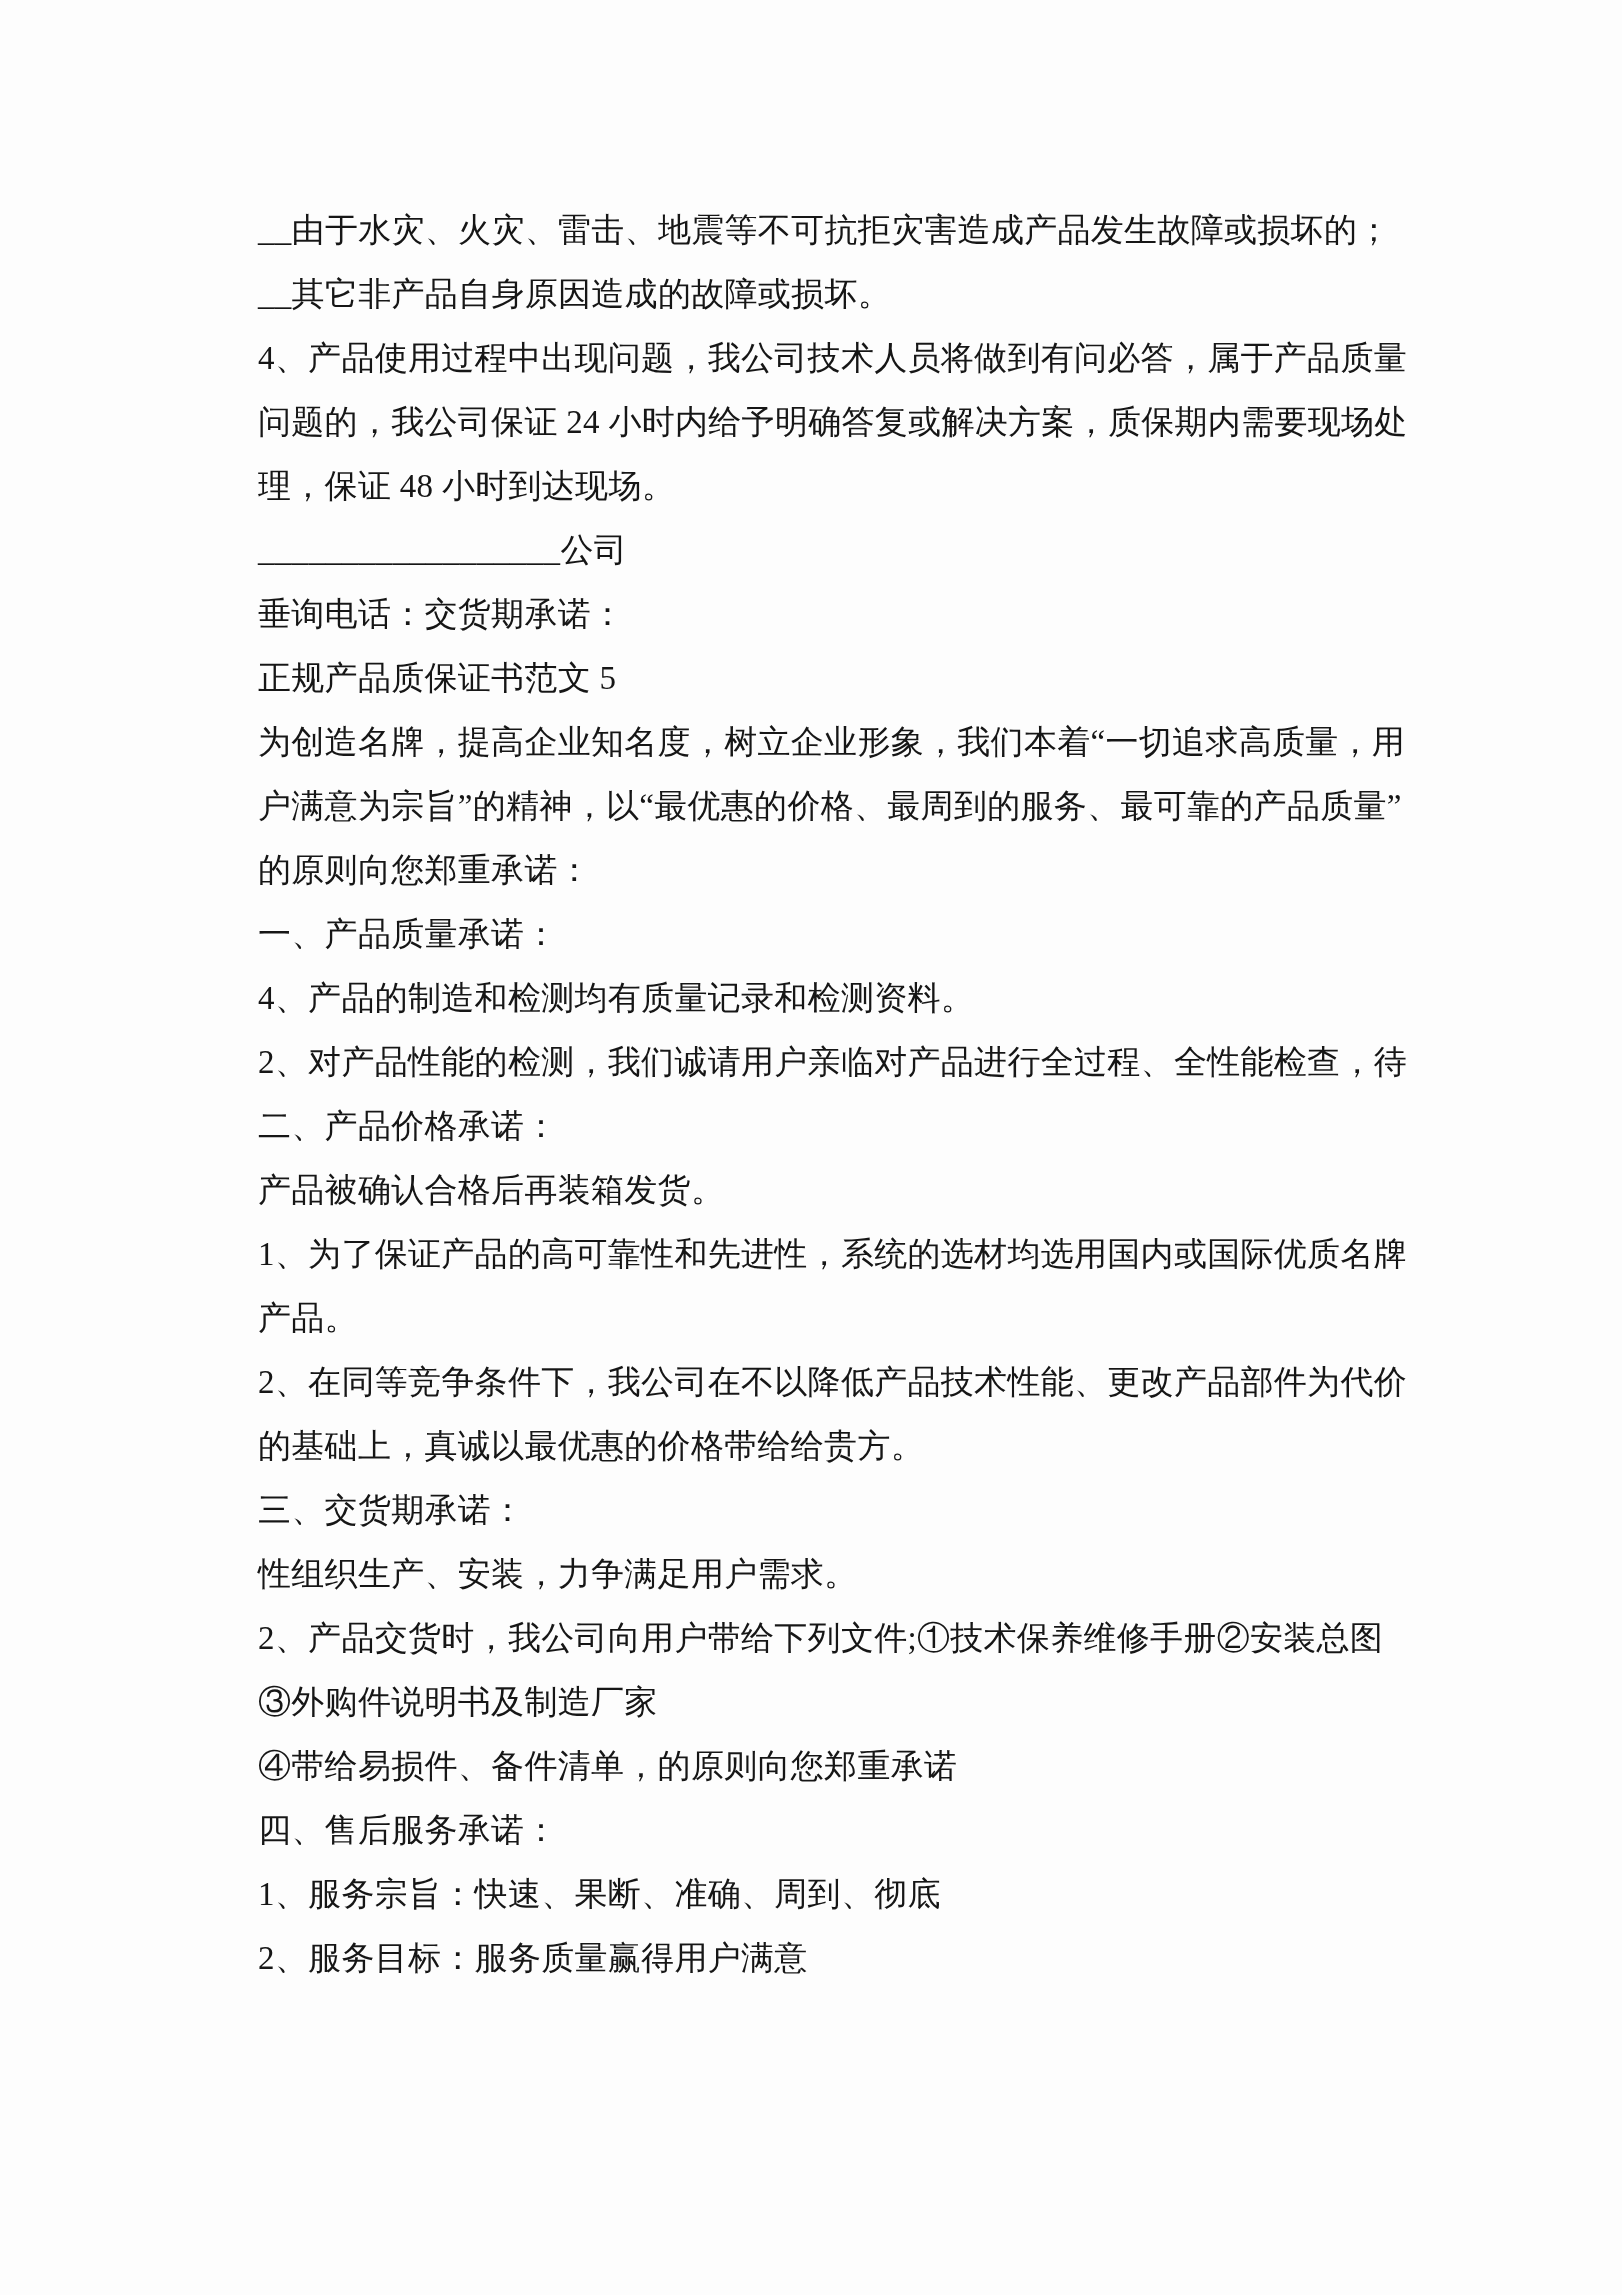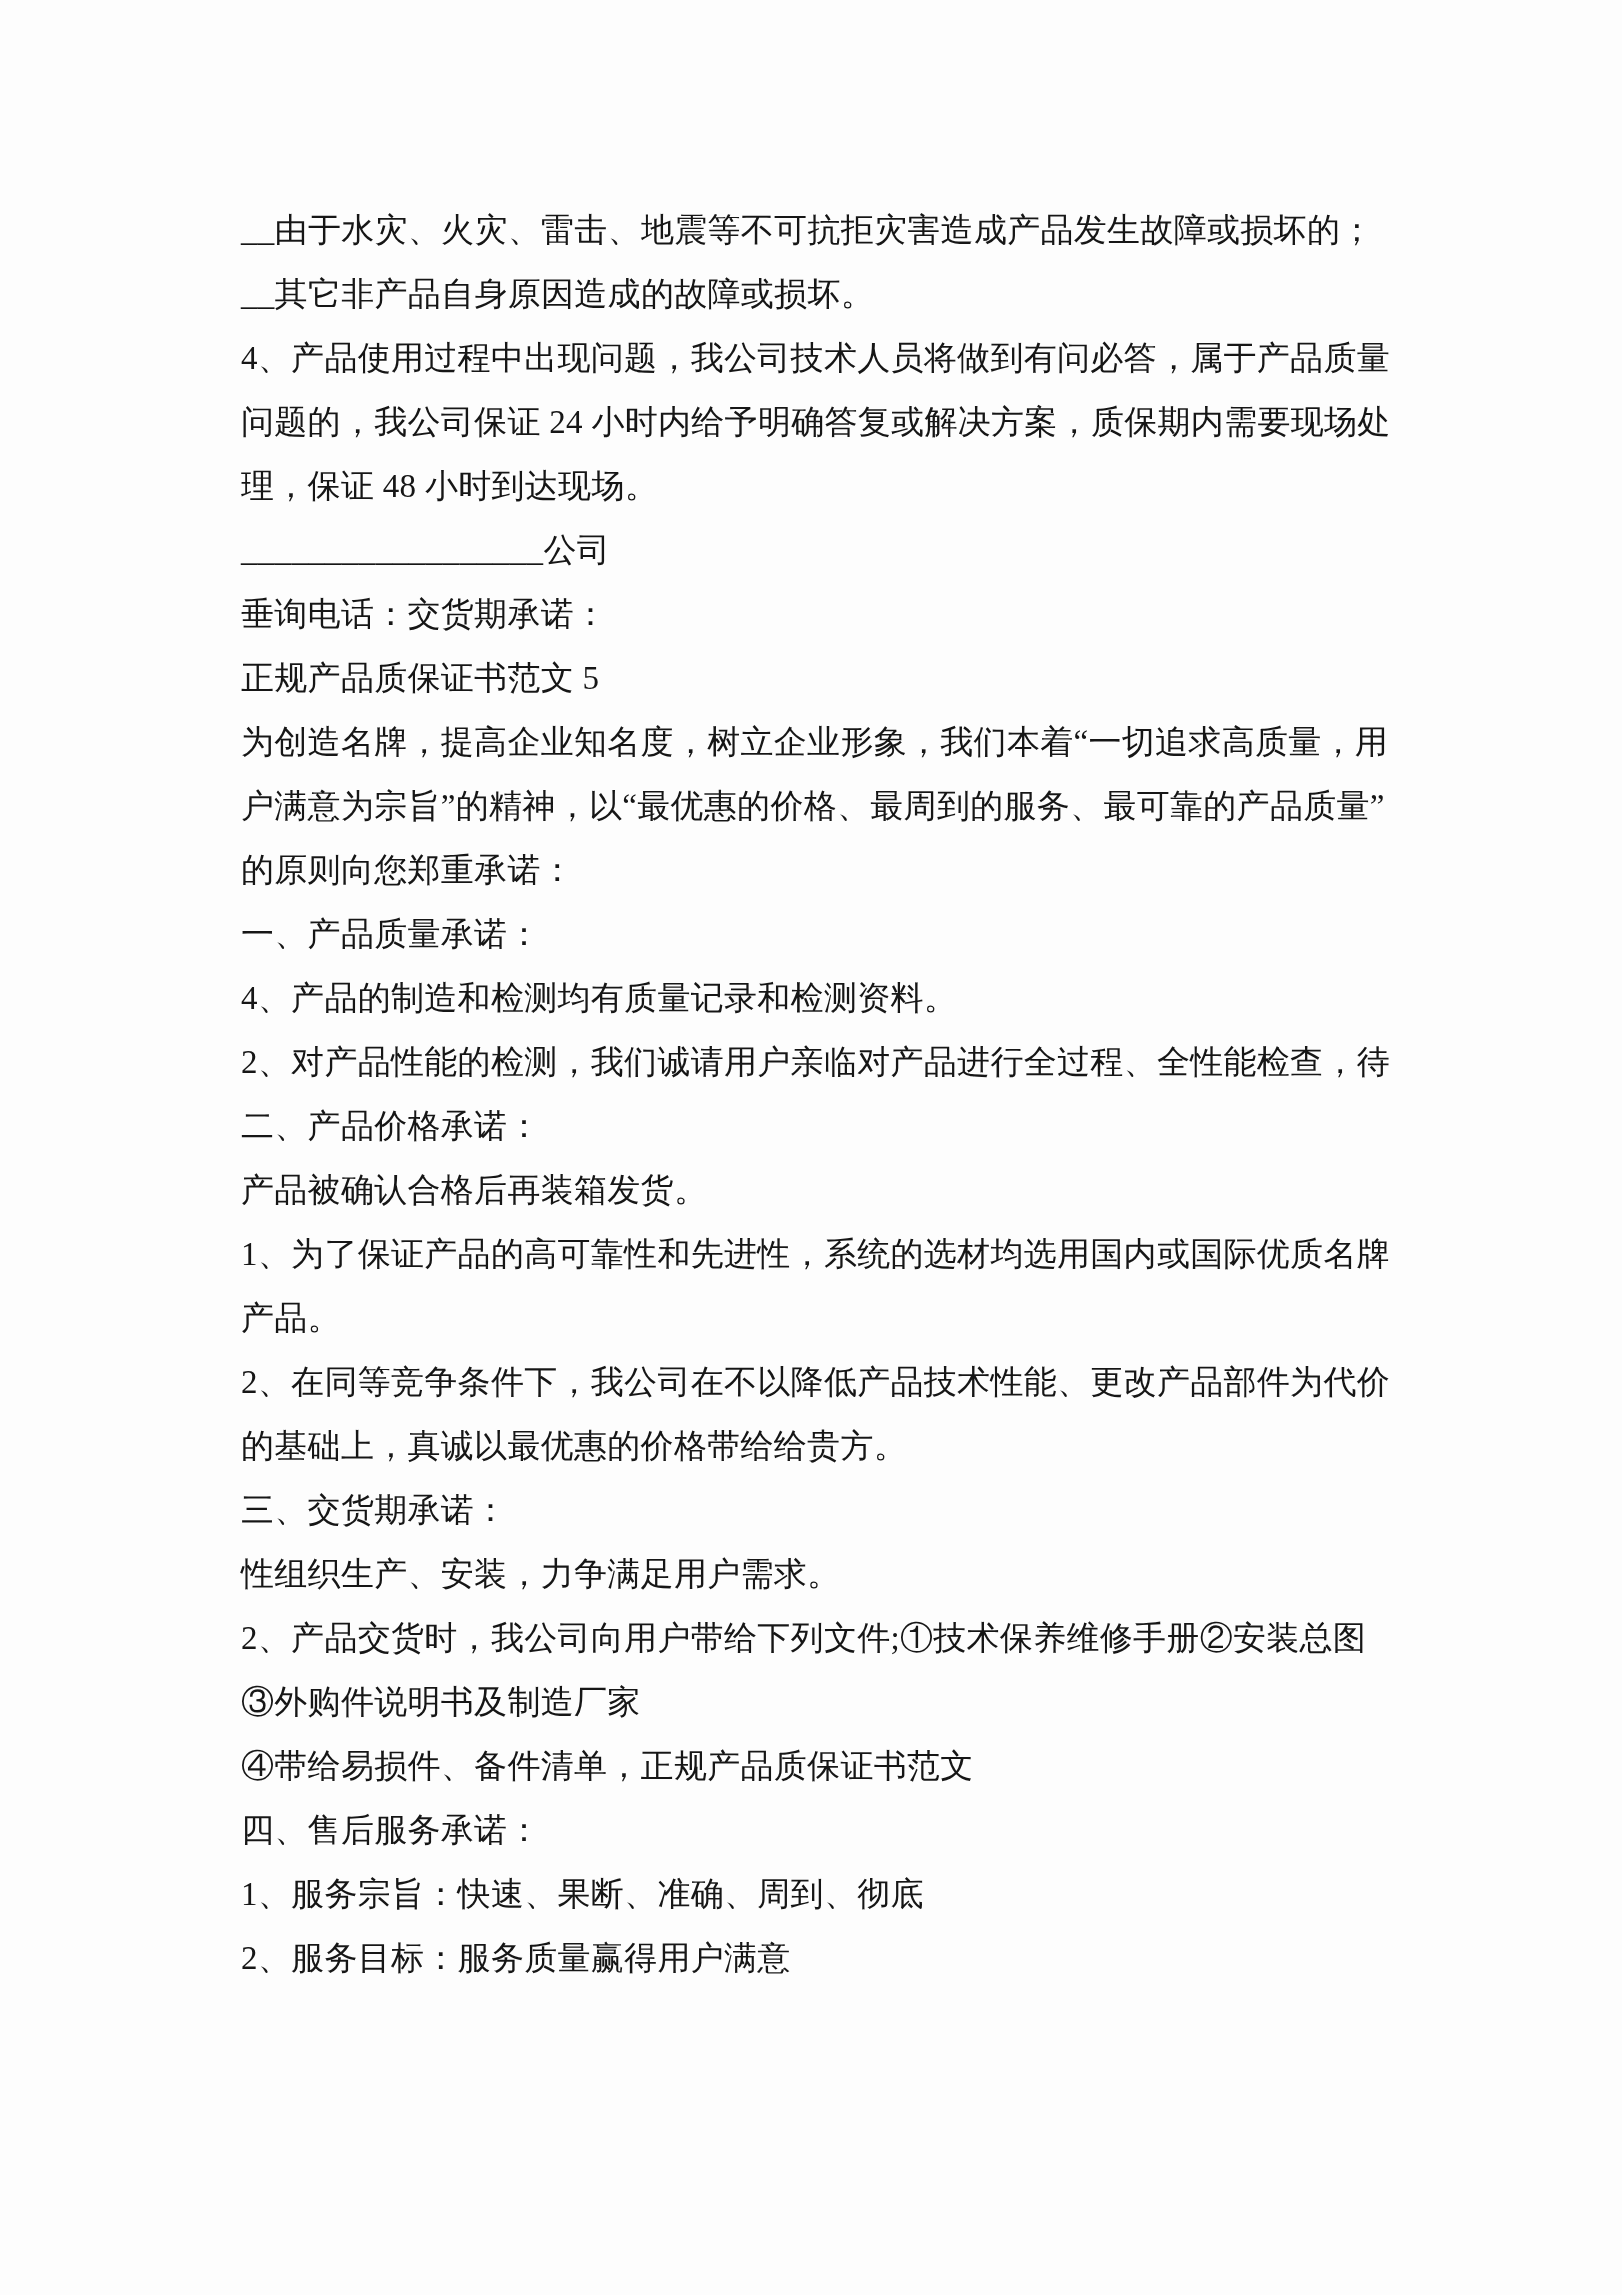--- a/index.html
+++ b/index.html
@@ -14,21 +14,21 @@
   }
   .page {
     position: relative;
     width: 1623px;
     height: 2295px;
     background: #fdfdfd;
     overflow: hidden;
   }
   .content {
     position: absolute;
-    left: 241px;
+    left: 258px;
     top: 198px;
     width: 1139px;
     color: #161616;
   }
   .line {
     height: 64px;
     line-height: 64px;
     font-size: 33px;
     font-weight: normal;
     white-space: pre;
@@ -58,19 +58,19 @@
       <div class="line">二、产品价格承诺：</div>
       <div class="line">产品被确认合格后再装箱发货。</div>
       <div class="line">1、为了保证产品的高可靠性和先进性，系统的选材均选用国内或国际优质名牌</div>
       <div class="line">产品。</div>
       <div class="line">2、在同等竞争条件下，我公司在不以降低产品技术性能、更改产品部件为代价</div>
       <div class="line">的基础上，真诚以最优惠的价格带给给贵方。</div>
       <div class="line">三、交货期承诺：</div>
       <div class="line">性组织生产、安装，力争满足用户需求。</div>
       <div class="line">2、产品交货时，我公司向用户带给下列文件;①技术保养维修手册②安装总图</div>
       <div class="line">③外购件说明书及制造厂家</div>
-      <div class="line">④带给易损件、备件清单，正规产品质保证书范文</div>
+      <div class="line">④带给易损件、备件清单，的原则向您郑重承诺</div>
       <div class="line">四、售后服务承诺：</div>
       <div class="line">1、服务宗旨：快速、果断、准确、周到、彻底</div>
       <div class="line">2、服务目标：服务质量赢得用户满意</div>
     </div>
 </div>
 
 
 </body></html>

